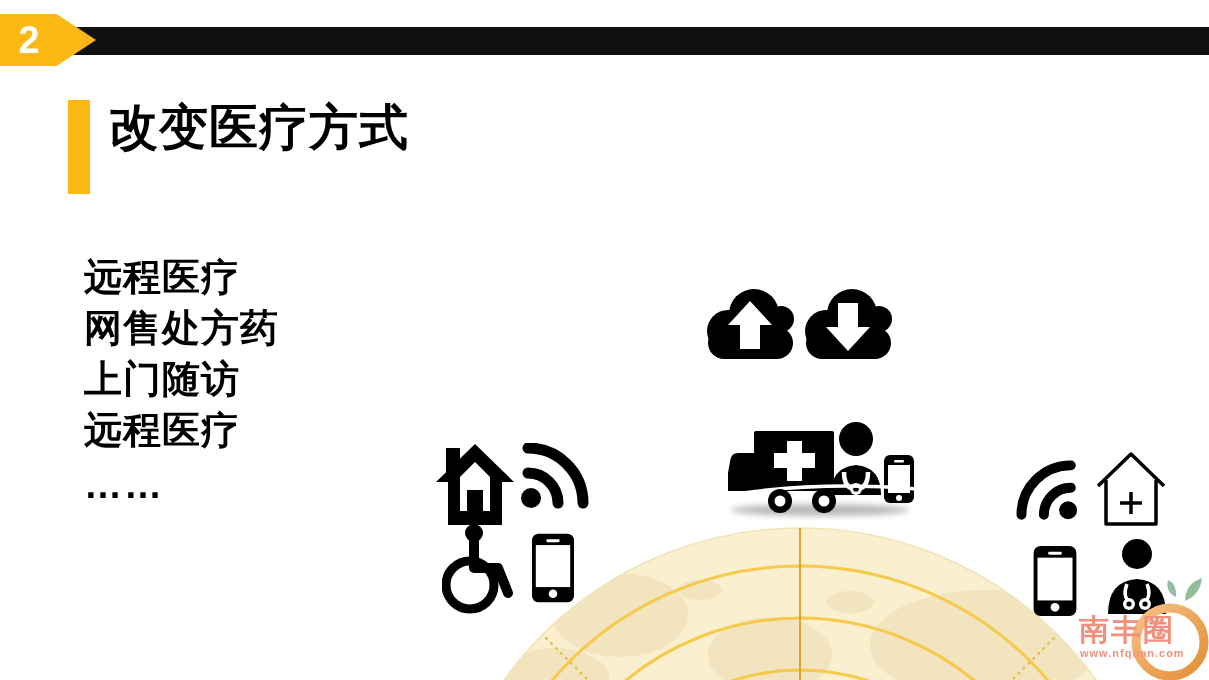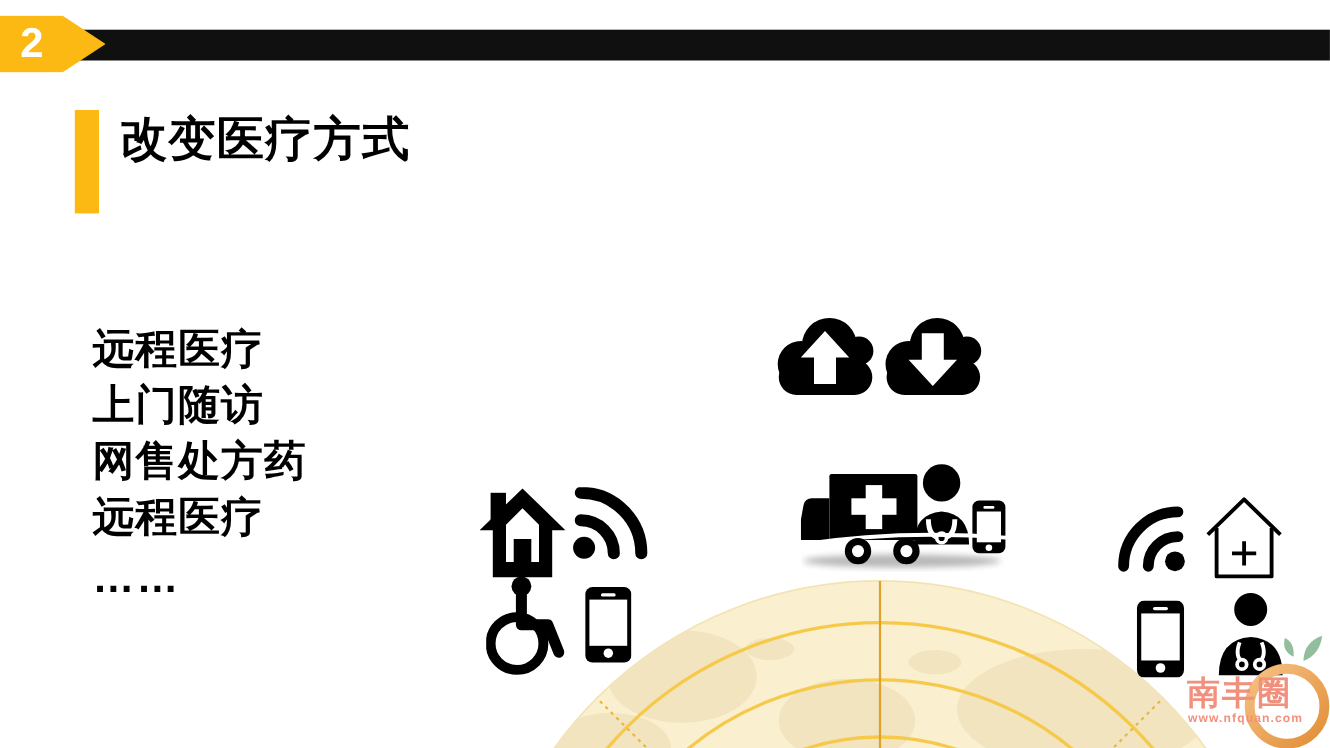--- a/index.html
+++ b/index.html
@@ -7,24 +7,24 @@
   .slide{position:absolute;inset:0;width:1209px;height:680px;overflow:hidden;}
 
   
   .top-bar{position:absolute;left:28px;top:27px;width:1181px;height:28px;background:#101010;z-index:2;}
   .page-badge{position:absolute;left:0;top:14px;width:96px;height:52px;background:#FCB813;
     clip-path:polygon(0 0,59% 0,100% 50%,59% 100%,0 100%);z-index:3;display:flex;align-items:center;}
   .page-badge span{display:block;width:58px;text-align:center;color:#fff;font-size:38px;font-weight:bold;}
 
   
   .title-accent{position:absolute;left:68px;top:100px;width:22px;height:94px;background:#FCB813;z-index:2;}
-  .page-title{position:absolute;left:109px;top:102px;margin:0;font-size:43px;line-height:50px;font-weight:bold;color:#000;letter-spacing:1px;z-index:2;}
-
-  
-  .bullet-list{position:absolute;left:84px;top:252px;z-index:2;margin-top:41px;}
+  .page-title{position:absolute;left:109px;top:102px;margin:0;font-size:49px;line-height:50px;font-weight:bold;color:#000;letter-spacing:1px;z-index:2;}
+
+  
+  .bullet-list{position:absolute;left:84px;top:252px;z-index:2;}
   .bullet-list div{font-size:38px;line-height:51px;font-weight:bold;color:#000;letter-spacing:1px;}
   .bullet-list div.dots{margin-top:4px;letter-spacing:2px;}
 
   
   .radar{position:absolute;left:0;top:0;z-index:1;}
 
   .icon{position:absolute;z-index:2;}
   .mirror{transform:scaleX(-1);}
 
   
@@ -41,22 +41,22 @@
   <div class="top-bar"></div>
   <div class="page-badge">
     <span>2</span>
   </div>
 
   <div class="title-accent"></div>
   <h1 class="page-title">改变医疗方式</h1>
 
   <div class="bullet-list">
     <div>远程医疗</div>
+    <div>网售处方药</div>
     <div>上门随访</div>
-    <div>网售处方药</div>
     <div>远程医疗</div>
     <div class="dots">……</div>
   </div>
 
   <svg class="radar" width="1209" height="680" viewBox="0 0 1209 680">
     <defs>
       <clipPath id="domeClip">
           <circle cx="800" cy="892" r="364"></circle>
         </clipPath>
     </defs>

